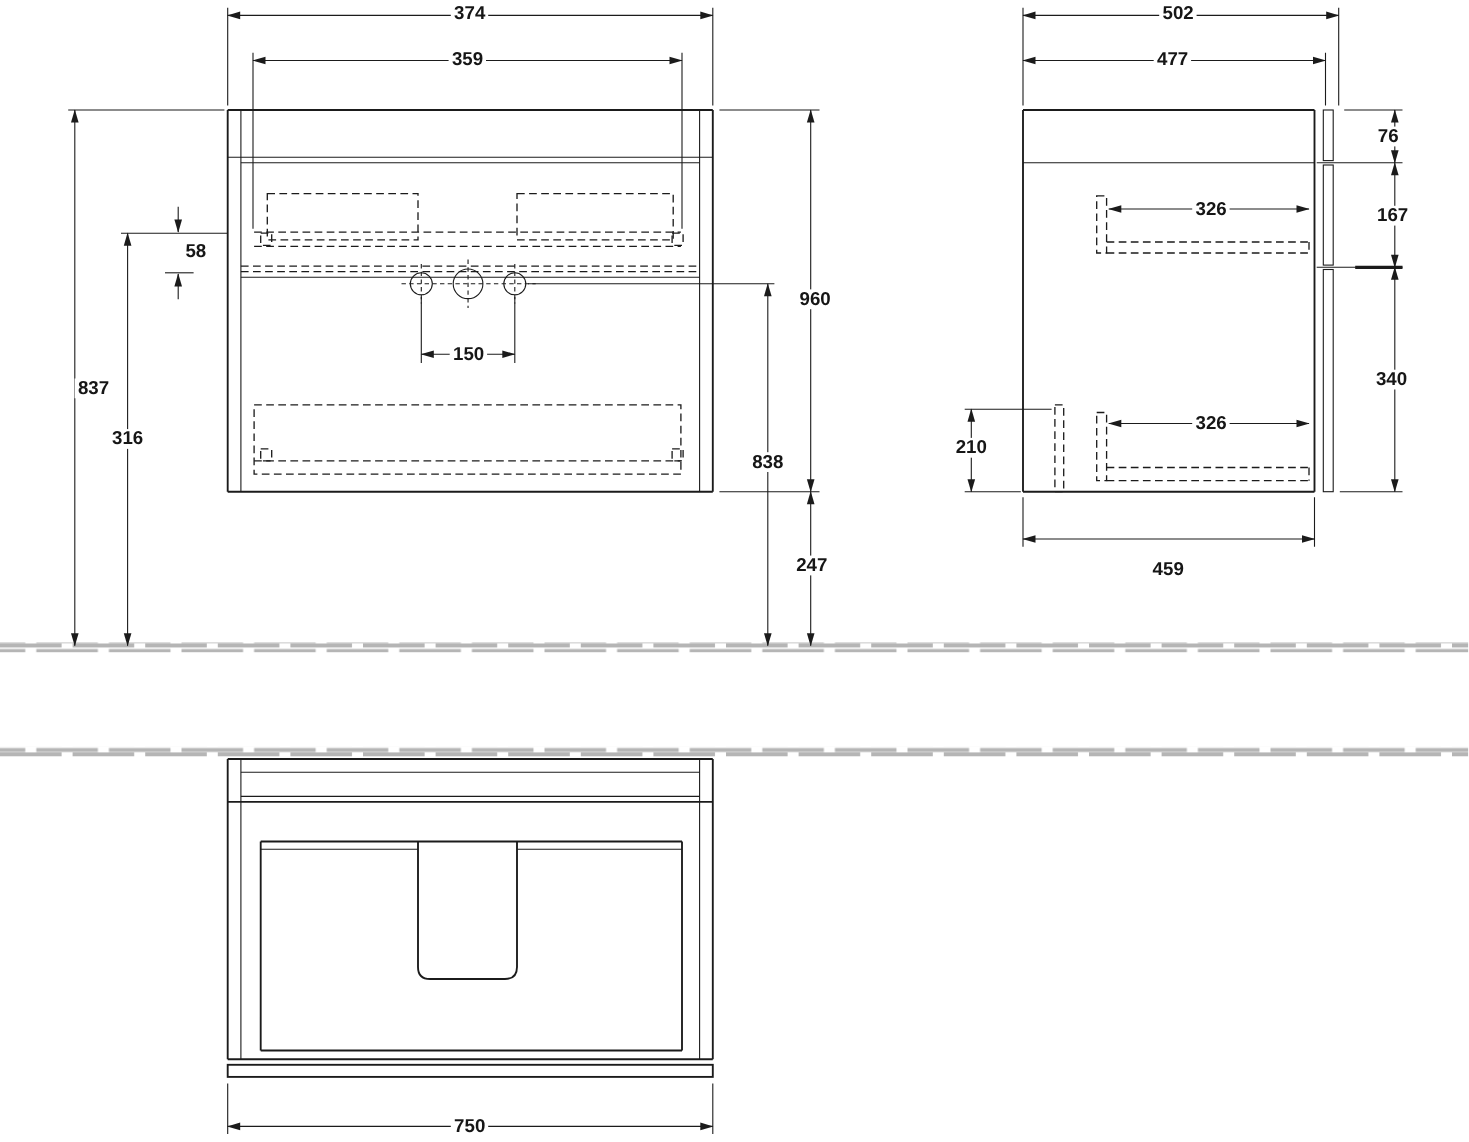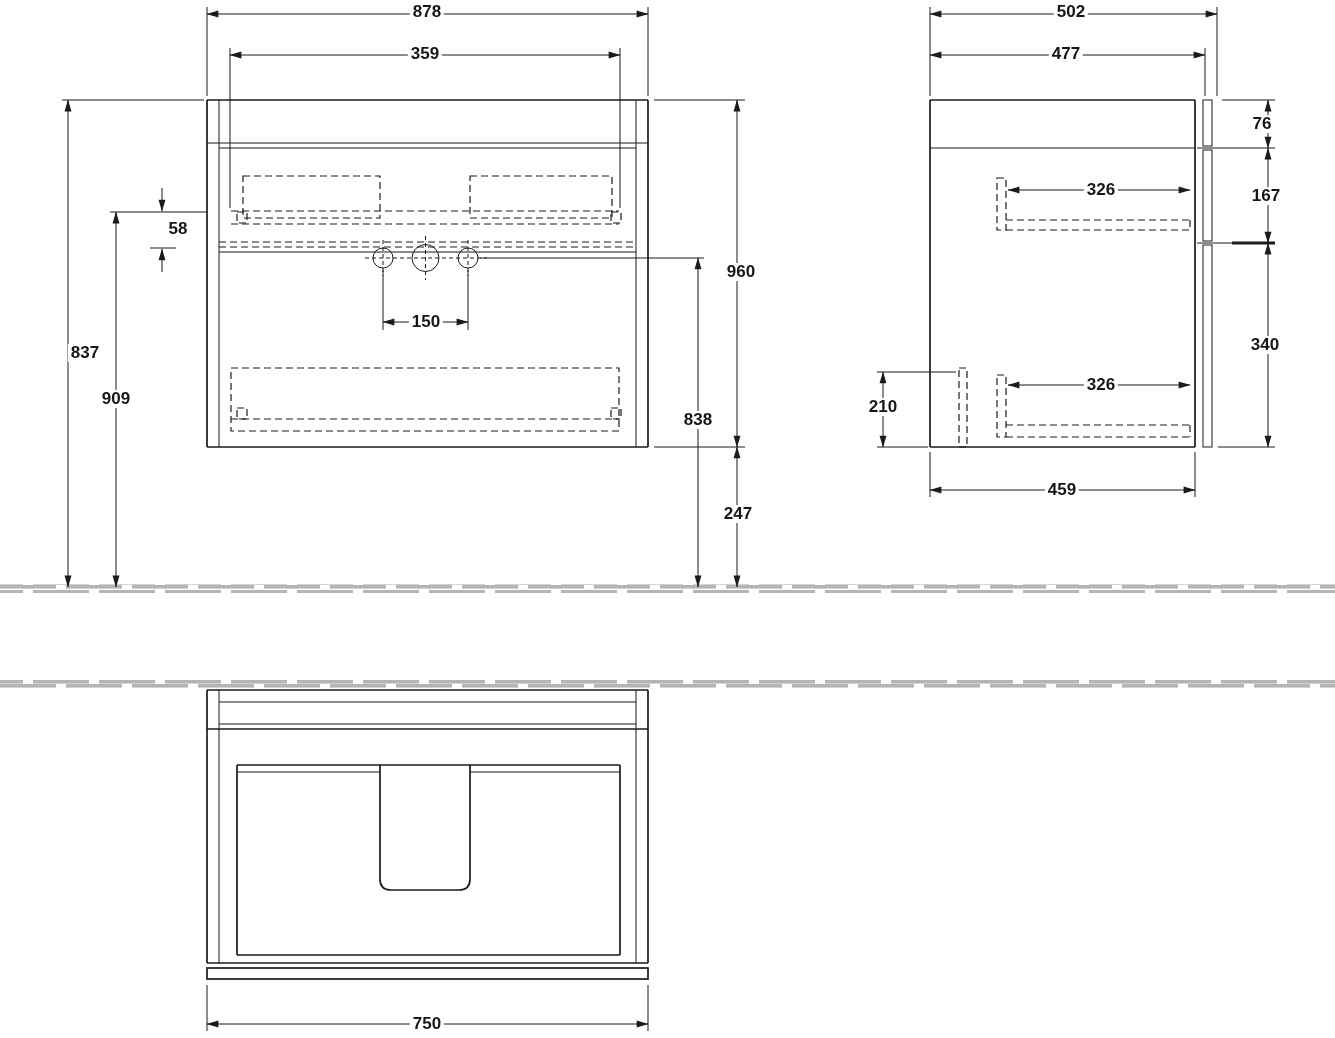--- a/index.html
+++ b/index.html
@@ -169,35 +169,35 @@
     <line class="s2" x1="470" y1="772" x2="620" y2="772"></line>
     <path class="s1" d="M380,765 L380,879 Q380,890 391,890 L459,890 Q470,890 470,879 L470,765"></path>
     <rect class="s1" x="207" y="968" width="441" height="11"></rect>
 
     <line class="s2" x1="207" y1="985" x2="207" y2="1031"></line>
     <line class="s2" x1="648" y1="985" x2="648" y2="1031"></line>
     <line class="dim" x1="207" y1="1024" x2="648" y2="1024" marker-start="url(#arr)" marker-end="url(#arr)"></line>
   </g>
 </svg>
 
-<span class="dim-label" style="left:427px;top:12px">878</span>
+<span class="dim-label" style="left:427px;top:12px">374</span>
 <span class="dim-label" style="left:425px;top:54px">359</span>
 <span class="dim-label" style="left:178px;top:229px">58</span>
 <span class="dim-label" style="left:85px;top:353px">837</span>
-<span class="dim-label" style="left:116px;top:399px">909</span>
+<span class="dim-label" style="left:116px;top:399px">316</span>
 <span class="dim-label" style="left:426px;top:322px">150</span>
 <span class="dim-label" style="left:741px;top:272px">960</span>
 <span class="dim-label" style="left:698px;top:420px">838</span>
 <span class="dim-label" style="left:738px;top:514px">247</span>
 
 <span class="dim-label" style="left:1071px;top:12px">502</span>
 <span class="dim-label" style="left:1066px;top:54px">477</span>
 <span class="dim-label" style="left:1262px;top:124px">76</span>
 <span class="dim-label" style="left:1266px;top:196px">167</span>
 <span class="dim-label" style="left:1101px;top:190px">326</span>
 <span class="dim-label" style="left:1265px;top:345px">340</span>
 <span class="dim-label" style="left:1101px;top:385px">326</span>
 <span class="dim-label" style="left:883px;top:407px">210</span>
-<span class="dim-label" style="left:1062px;top:490px">459</span>
+<span class="dim-label" style="left:1062px;top:518px">459</span>
 
 <span class="dim-label" style="left:427px;top:1024px">750</span>
 
 </div>
 
 </body></html>

